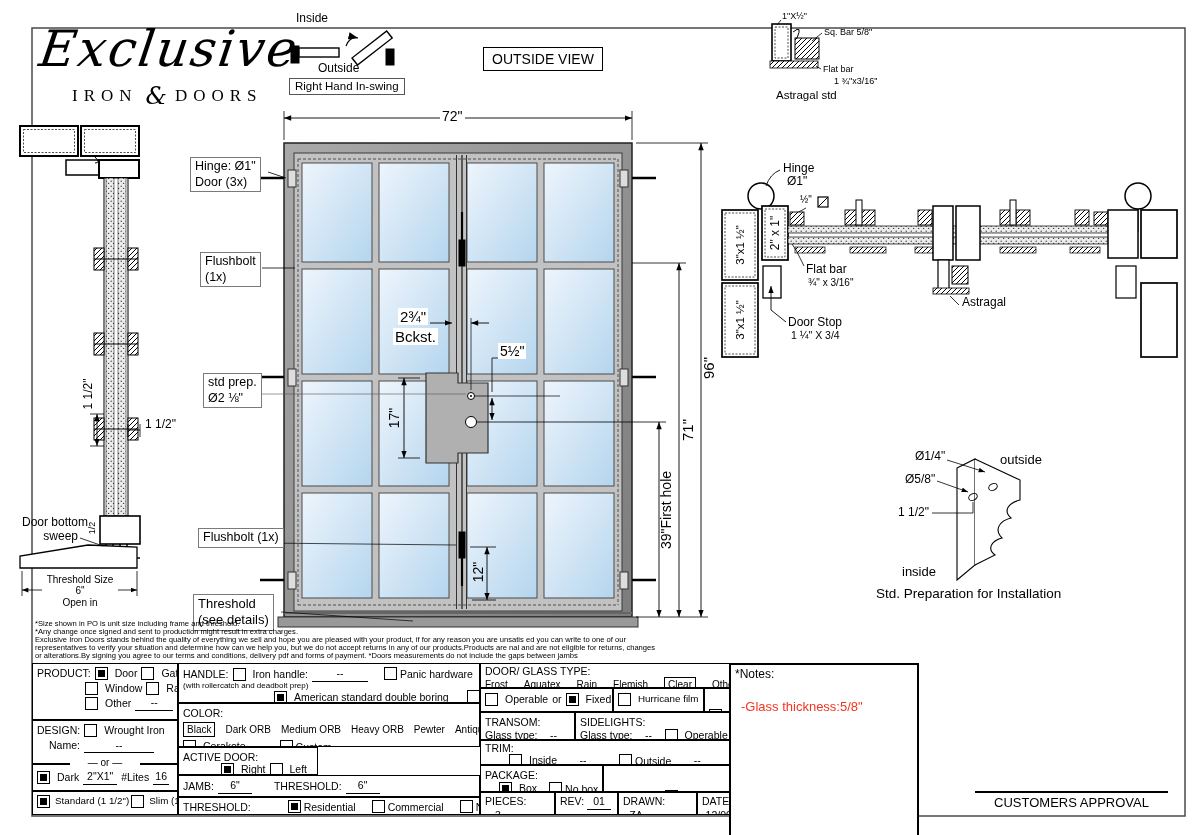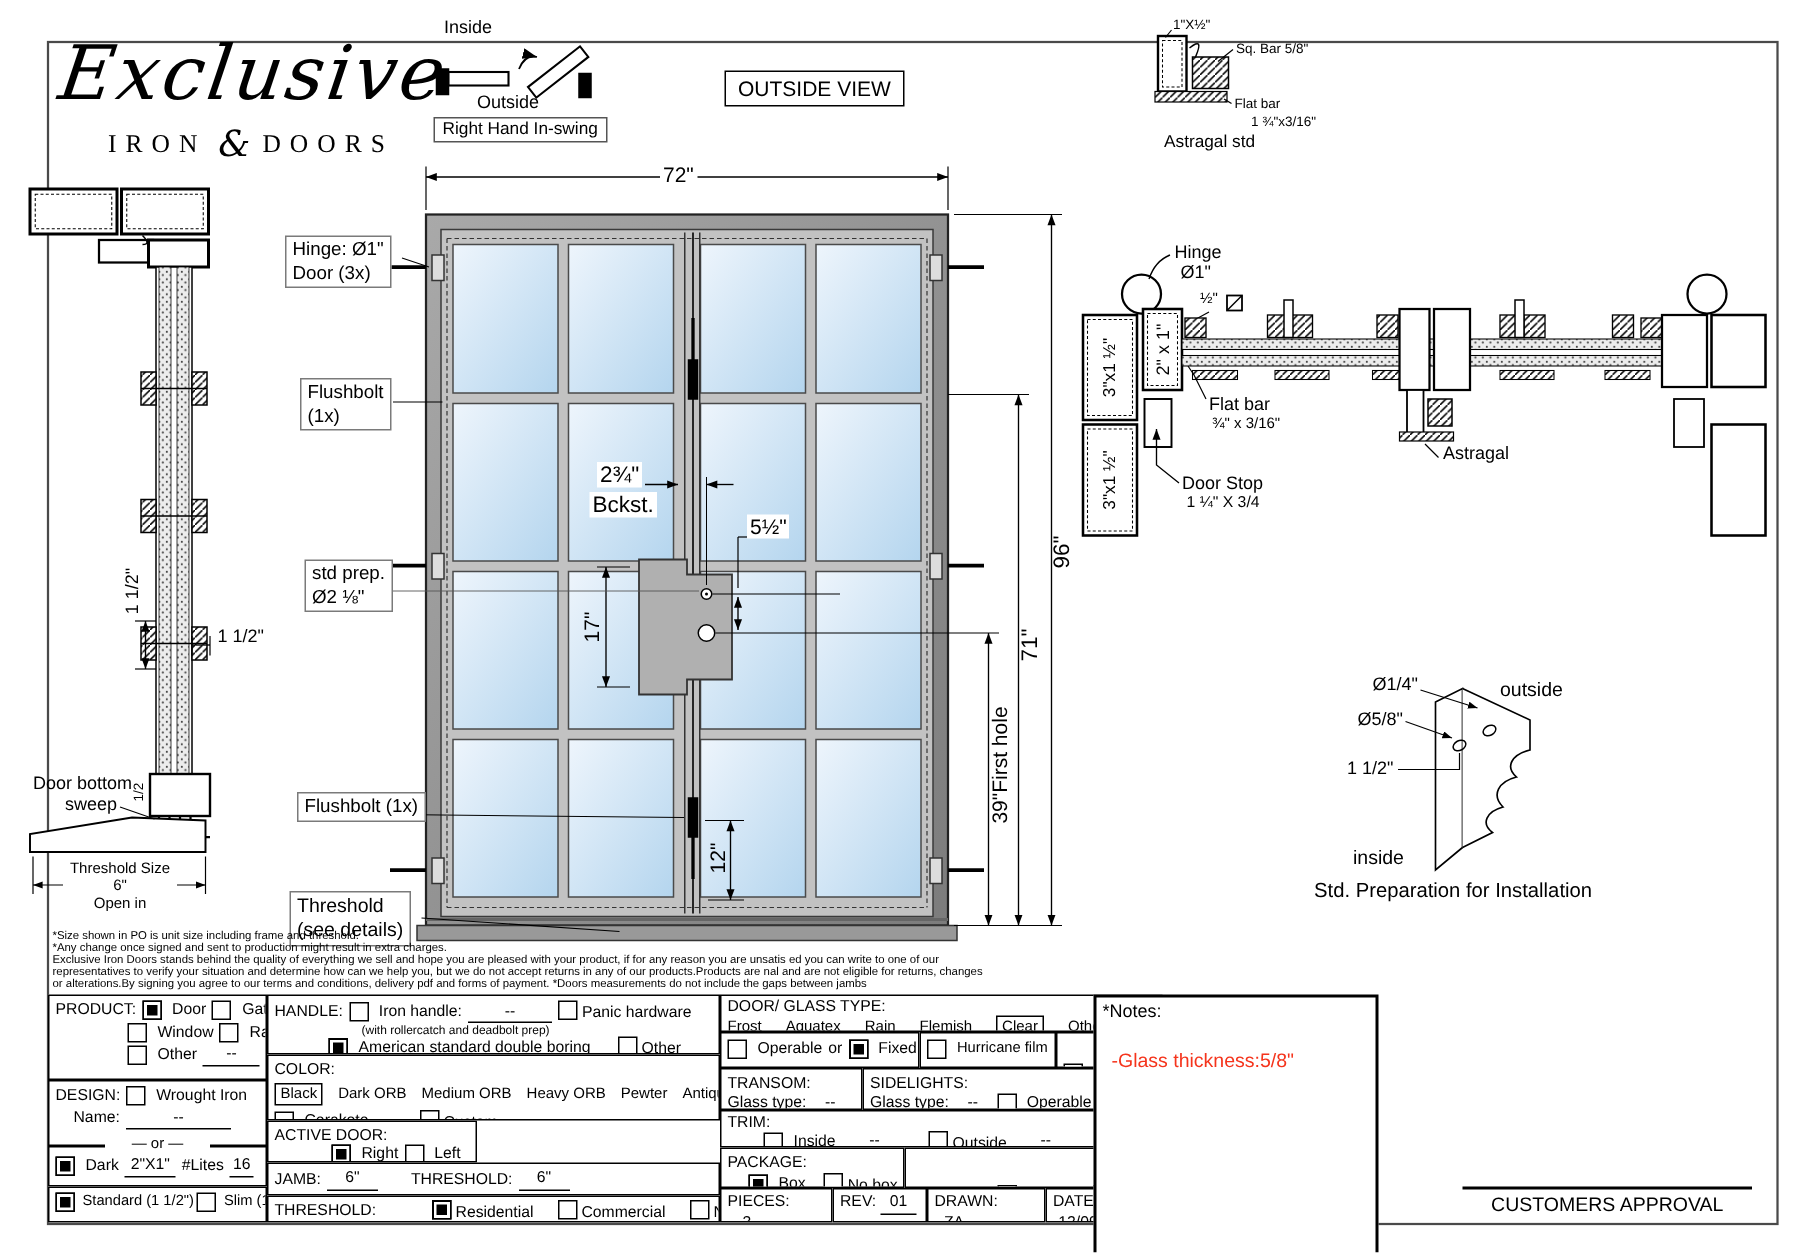--- a/index.html
+++ b/index.html
@@ -419,26 +419,26 @@
         <span>Slim (1 1/4")</span>
       </div>
 </div>
 
 <div class="fb" style="left:178px;top:663px;width:302px;height:40px">
   <div class="row">
         <span>HANDLE:</span>
     <span class="cb"></span>
         <span>Iron handle:</span>
     <span class="ul" style="min-width:56px">--</span>
-    <span style="margin-left:0"><span class="cb"></span><span>Panic hardware</span></span>
-      </div>
-  <div class="row" style="margin-left:58px;margin-top:-1px">
+    <span style="margin-left:12px"><span class="cb"></span><span>Panic hardware</span></span>
+      </div>
+  <div class="row" style="margin-top:-1px">
         <span class="small-note">(with rollercatch and deadbolt prep)</span>
       </div>
-  <div class="row" style="margin-left:36px;margin-top:-1px">
+  <div class="row" style="margin-left:91px;margin-top:-1px">
     <span class="cb on"></span>
         <span>American standard double boring</span>
     <span style="margin-left:14px"><span class="cb"></span><span>Other</span></span>
       </div>
 </div>
 
 <div class="fb" style="left:178px;top:703px;width:302px;height:44px">
   <div class="row">
         <span>COLOR:</span>
       </div>

